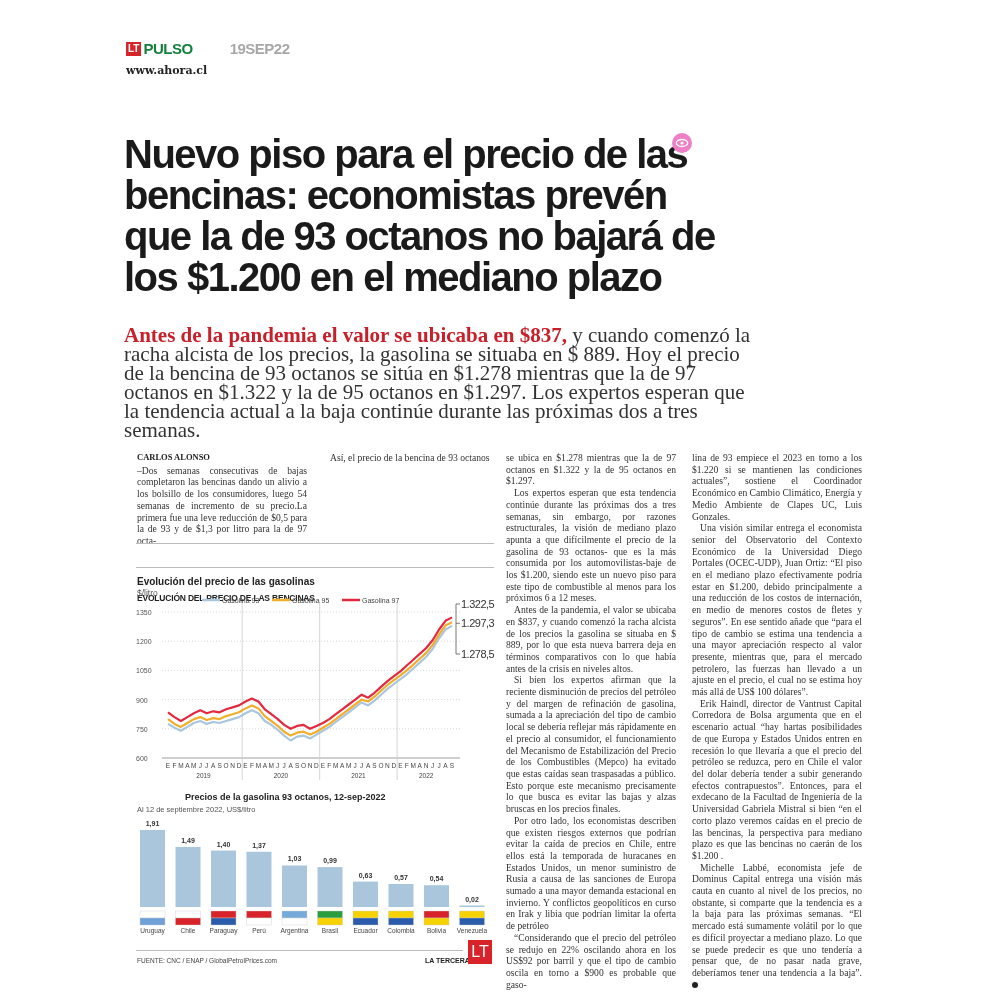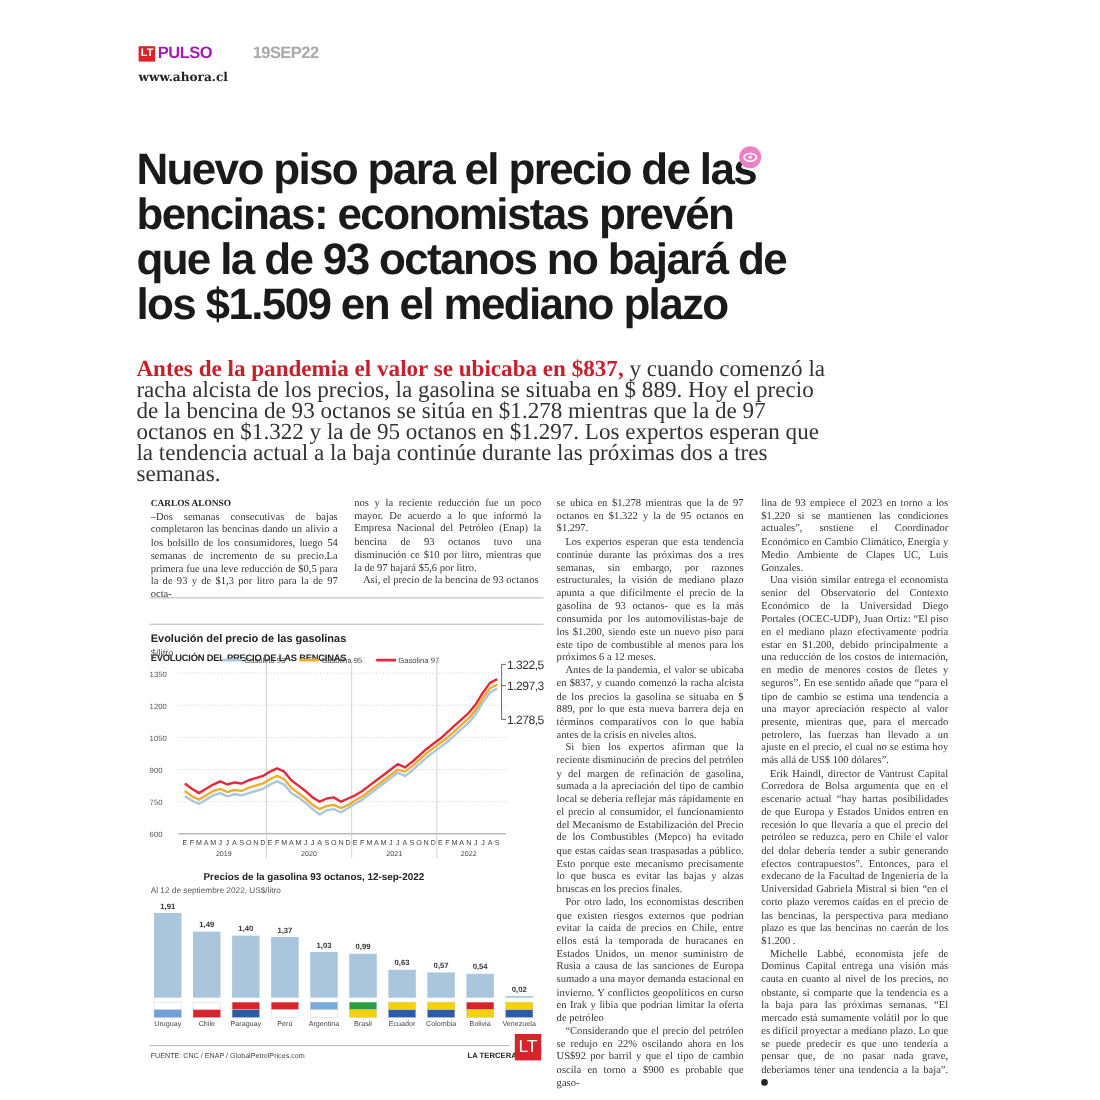--- a/index.html
+++ b/index.html
@@ -1,19 +1,19 @@
 <!DOCTYPE html>
 <html><head>
   <meta charset="utf-8">
   <style>
     html, body { margin: 0; padding: 0; background: #ffffff; }
     body { width: 1000px; height: 1000px; position: relative; overflow: hidden; font-family: "DejaVu Serif", serif; color: #222; }
     .masthead { position: absolute; left: 126px; top: 40px; display: flex; align-items: center; }
     .lt-logo { background: #d8232a; color: #fff; font-family: "Liberation Sans", sans-serif; font-weight: bold; font-size: 10px; padding: 1px 2px; line-height: 12px; margin-right: 2px; }
-    .pulso { font-family: "Liberation Sans", sans-serif; font-weight: bold; font-size: 15px; color: #a21caf; letter-spacing: -0.5px; }
+    .pulso { font-family: "Liberation Sans", sans-serif; font-weight: bold; font-size: 15px; color: #15803d; letter-spacing: -0.5px; }
     .issue-date { font-family: "Liberation Sans", sans-serif; font-weight: bold; font-size: 15px; color: #a8a8a8; letter-spacing: -0.5px; padding-left: 37px; }
     .site-url { position: absolute; left: 126px; top: 64px; font-family: "DejaVu Serif", serif; font-weight: bold; font-size: 11px; color: #222; }
     .headline { position: absolute; left: 124px; top: 134px; width: 600px; font-family: "Liberation Sans", sans-serif; font-weight: bold; font-size: 40px; line-height: 41px; letter-spacing: -1.5px; color: #1a1a1a; margin: 0; }
     .eye-icon { position: absolute; left: 672px; top: 133px; width: 20px; height: 20px; border-radius: 50%; background: #ec7fc6; display: flex; align-items: center; justify-content: center; }
     .eye-icon svg { width: 14px; height: 14px; }
     .lead { position: absolute; left: 124px; top: 326px; width: 630px; font-family: "Liberation Serif", serif; font-size: 21px; line-height: 19px; color: #333; margin: 0; }
     .lead .lead-hl { color: #c8202a; font-weight: bold; }
     .col { position: absolute; font-family: "Liberation Serif", serif; font-size: 9.6px; line-height: 11.7px; color: #333; text-align: justify; }
     .col p { margin: 0; text-indent: 8px; }
     .col p.noindent { text-indent: 0; }
@@ -34,37 +34,36 @@
 </head>
 <body>
 
 <div class="masthead">
   <span class="lt-logo">LT</span>
   <span class="pulso">PULSO</span>
   <span class="issue-date">19SEP22</span>
 </div>
 <div class="site-url">www.ahora.cl</div>
 
-<h1 class="headline">Nuevo piso para el precio de las bencinas: economistas prevén que la de 93 octanos no bajará de los $1.509 en el mediano plazo</h1>
+<h1 class="headline">Nuevo piso para el precio de las bencinas: economistas prevén que la de 93 octanos no bajará de los $1.200 en el mediano plazo</h1>
 <div class="eye-icon">
   <svg viewBox="0 0 16 16">
       <ellipse cx="8" cy="8" rx="6.5" ry="4" fill="none" stroke="#fff" stroke-width="1.6"></ellipse>
       <circle cx="8" cy="8" r="1.8" fill="#fff"></circle>
     </svg>
 </div>
 
 <p class="lead"><span class="lead-hl">Antes de la pandemia el valor se ubicaba en $837,</span><span> y cuando comenzó la racha alcista de los precios, la gasolina se situaba en $ 889. Hoy el precio de la bencina de 93 octanos se sitúa en $1.278 mientras que la de 97 octanos en $1.322 y la de 95 octanos en $1.297. Los expertos esperan que la tendencia actual a la baja continúe durante las próximas dos a tres semanas.</span></p>
 
 <div class="col" id="col1" style="left:137px; top:452px; width:170px;">
   <div class="byline">CARLOS ALONSO</div>
 <p class="noindent">–Dos semanas consecutivas de bajas completaron las bencinas dando un alivio a los bolsillo de los consumidores, luego 54 semanas de incremento de su precio.La primera fue una leve reducción de $0,5 para la de 93 y de $1,3 por litro para la de 97 octa-</p>
   </div>
 
 <div class="col" id="col2" style="left:322px; top:452px; width:170px;">
-    <p class="noindent">nos y la reciente reducción fue un poco mayor. De acuerdo a lo que informó la Empresa Nacional del Petróleo (Enap) la bencina de 93 octanos tuvo una disminución ce $10 por litro, mientras que la de 97 bajará $5,6 por litro.</p>
     <p>Así, el precio de la bencina de 93 octanos</p>
   </div>
 
 <div class="col" id="col3" style="left:506px; top:452px; width:170px;">
     <p class="noindent">se ubica en $1.278 mientras que la de 97 octanos en $1.322 y la de 95 octanos en $1.297.</p>
     <p>Los expertos esperan que esta tendencia continúe durante las próximas dos a tres semanas, sin embargo, por razones estructurales, la visión de mediano plazo apunta a que difícilmente el precio de la gasolina de 93 octanos- que es la más consumida por los automovilistas-baje de los $1.200, siendo este un nuevo piso para este tipo de combustible al menos para los próximos 6 a 12 meses.</p>
     <p>Antes de la pandemia, el valor se ubicaba en $837, y cuando comenzó la racha alcista de los precios la gasolina se situaba en $ 889, por lo que esta nueva barrera deja en términos comparativos con lo que había antes de la crisis en niveles altos.</p>
     <p>Si bien los expertos afirman que la reciente disminución de precios del petróleo y del margen de refinación de gasolina, sumada a la apreciación del tipo de cambio local se debería reflejar más rápidamente en el precio al consumidor, el funcionamiento del Mecanismo de Estabilización del Precio de los Combustibles (Mepco) ha evitado que estas caídas sean traspasadas a público. Esto porque este mecanismo precisamente lo que busca es evitar las bajas y alzas bruscas en los precios finales.</p>
     <p>Por otro lado, los economistas describen que existen riesgos externos que podrían evitar la caída de precios en Chile, entre ellos está la temporada de huracanes en Estados Unidos, un menor suministro de Rusia a causa de las sanciones de Europa sumado a una mayor demanda estacional en invierno. Y conflictos geopolíticos en curso en Irak y libia que podrían limitar la oferta de petróleo</p>
     <p>“Considerando que el precio del petróleo se redujo en 22% oscilando ahora en los US$92 por barril y que el tipo de cambio oscila en torno a $900 es probable que gaso-</p>

